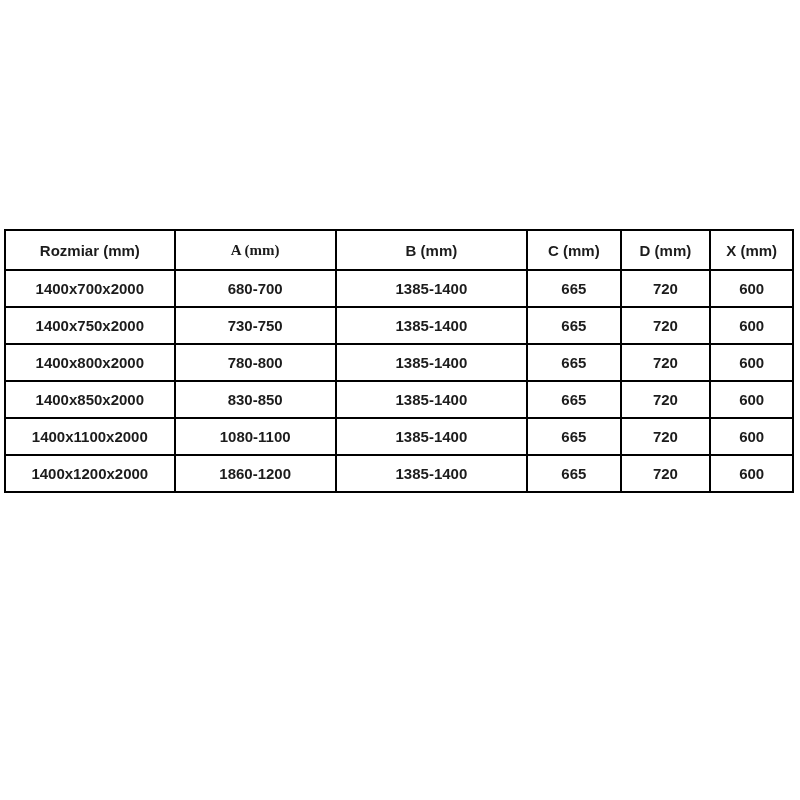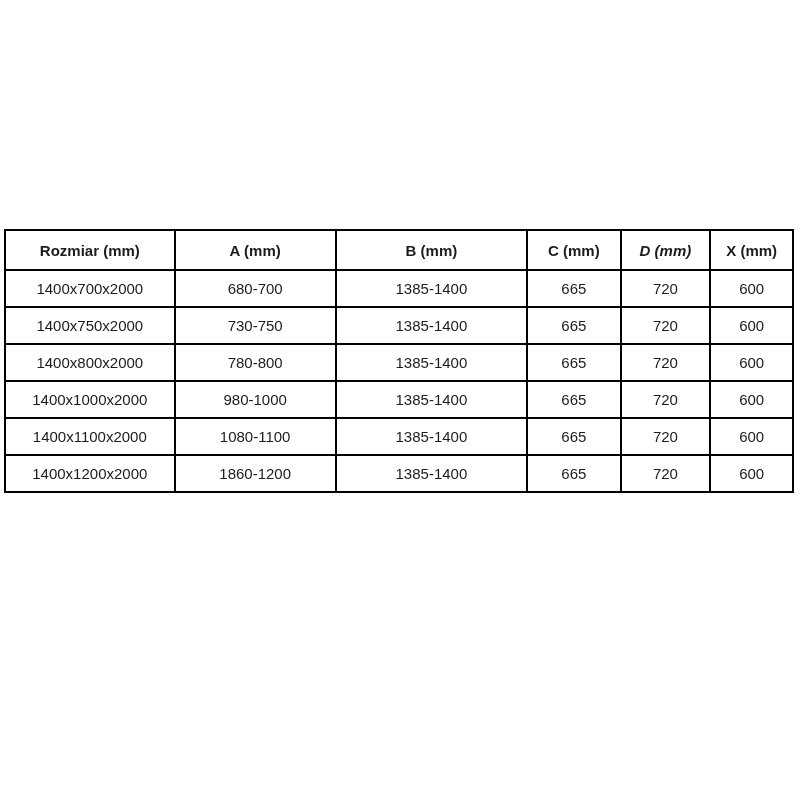--- a/index.html
+++ b/index.html
@@ -34,27 +34,27 @@
     padding: 0;
     overflow: hidden;
     white-space: nowrap;
   }
   .spec-table th {
     height: 38px;
     font-weight: bold;
   }
   .spec-table td {
     height: 35px;
-    font-weight: normal;
+    font-weight: bold;
   }
   .col-rozmiar { width: 21.6%; }
-  .col-a       { width: 20.5%; }
+  .col-a       { width: 20.5%; font-family: Liberation Serif, serif; }
   .col-b       { width: 24.4%; }
   .col-c       { width: 11.8%; }
-  .col-d       { width: 11.3%; font-style: italic; }
+  .col-d       { width: 11.3%; }
   .col-x       { width: 10.4%; }
 </style>
 </head>
 <body>
 
 <div class="canvas">
   <table class="spec-table">
     <thead>
       <tr>
         <th class="col-rozmiar">Rozmiar (mm)</th>
@@ -84,22 +84,22 @@
       </tr>
       <tr>
         <td>1400x800x2000</td>
         <td>780-800</td>
         <td>1385-1400</td>
         <td>665</td>
         <td>720</td>
         <td>600</td>
       </tr>
       <tr>
-        <td>1400x1000x2000</td>
-        <td>980-1000</td>
+        <td>1400x850x2000</td>
+        <td>830-850</td>
         <td>1385-1400</td>
         <td>665</td>
         <td>720</td>
         <td>600</td>
       </tr>
       <tr>
         <td>1400x1100x2000</td>
         <td>1080-1100</td>
         <td>1385-1400</td>
         <td>665</td>

